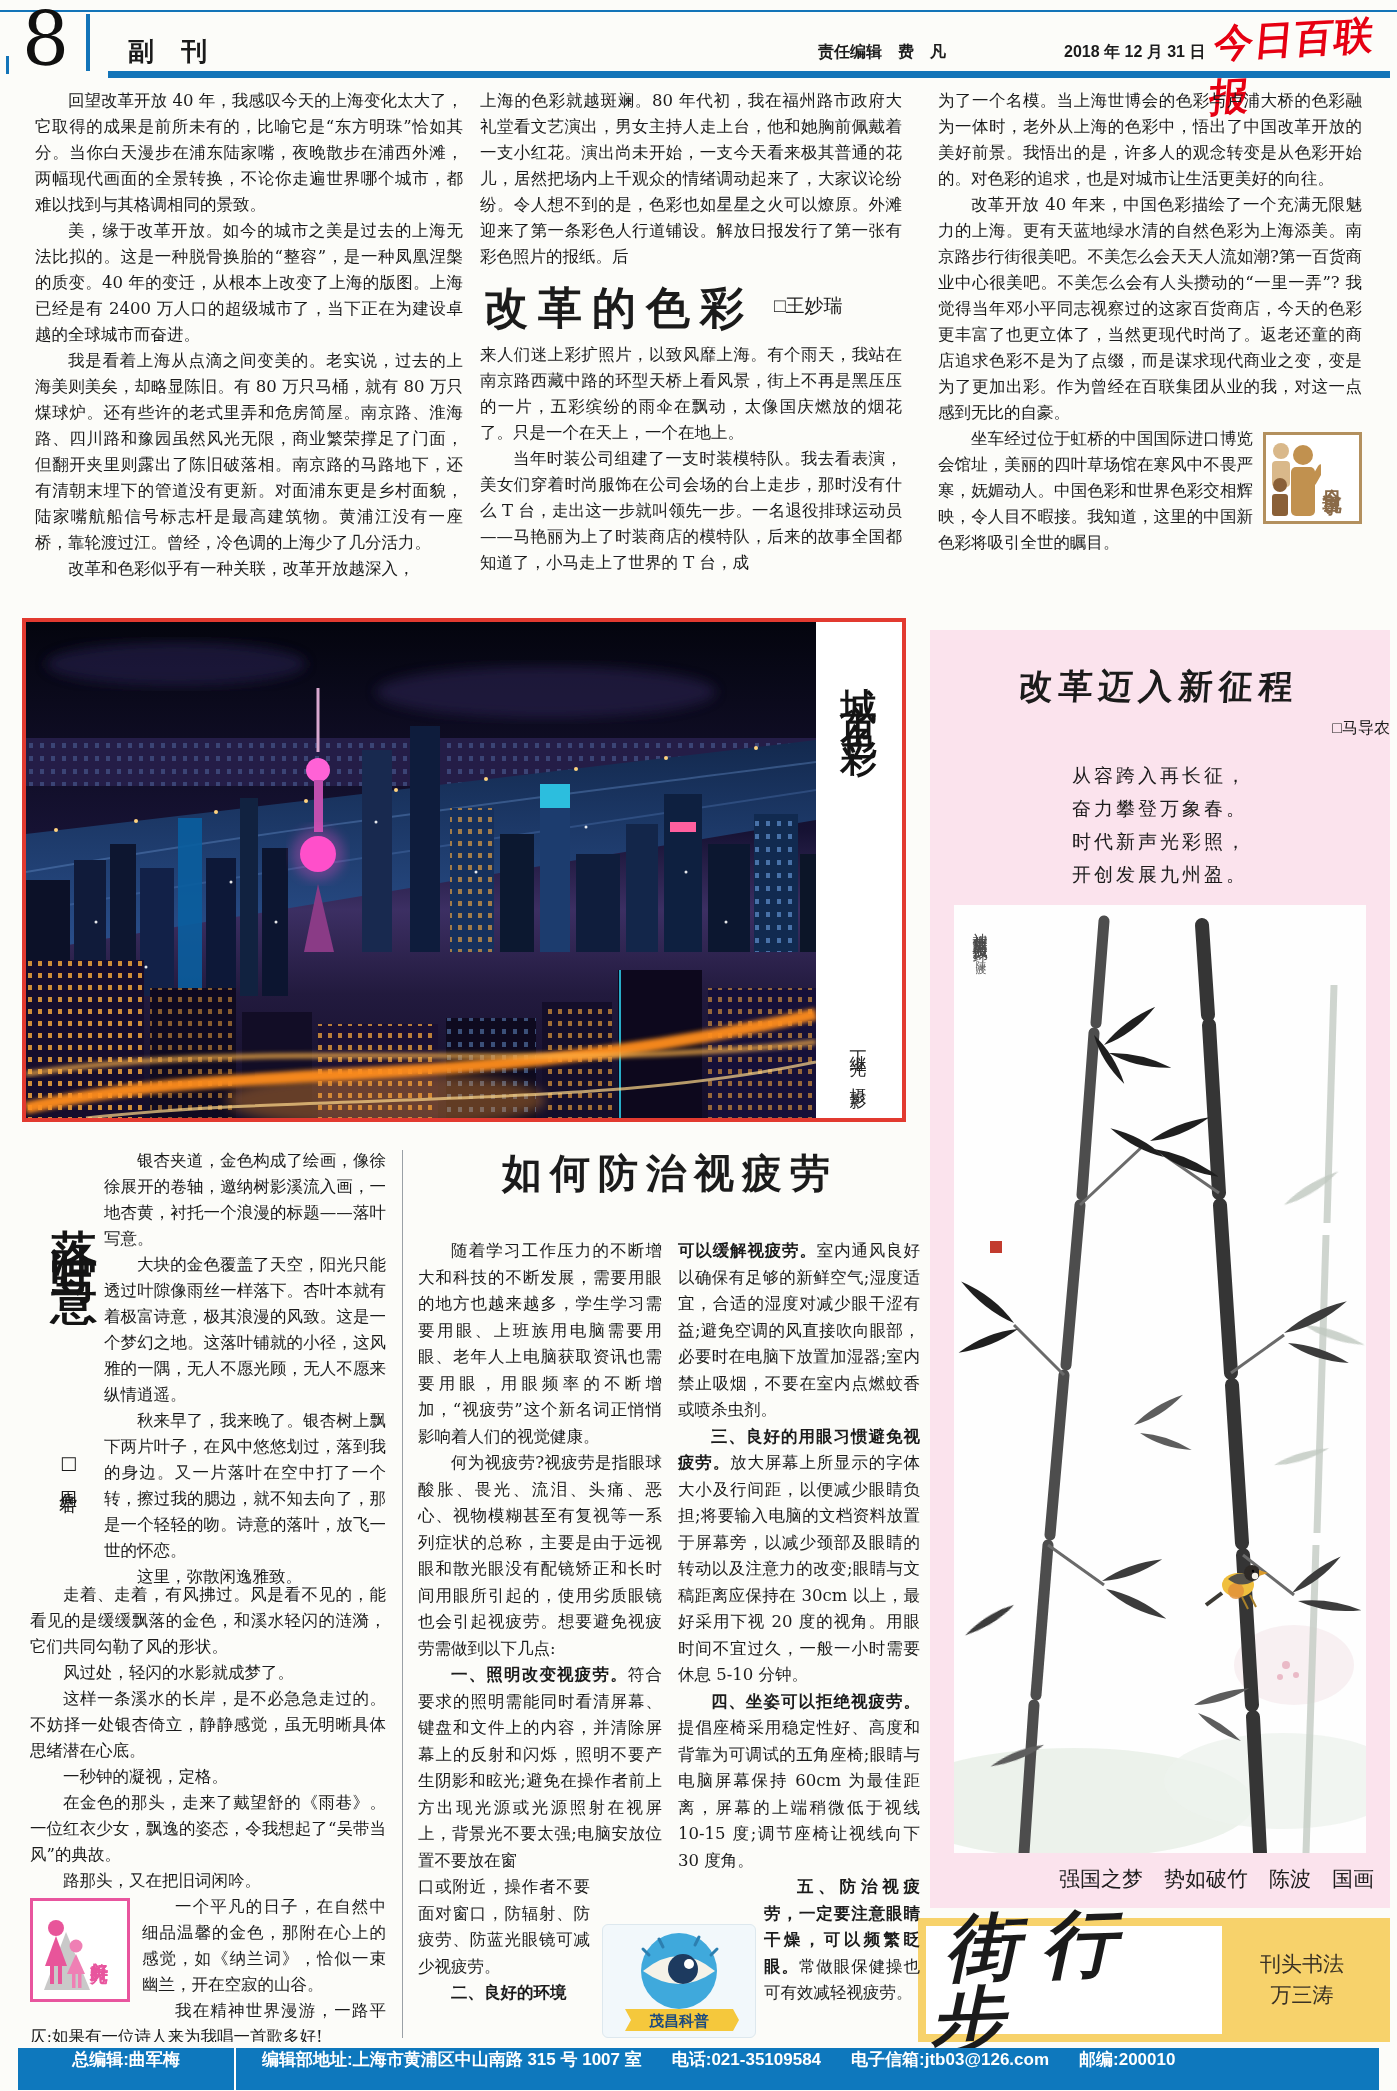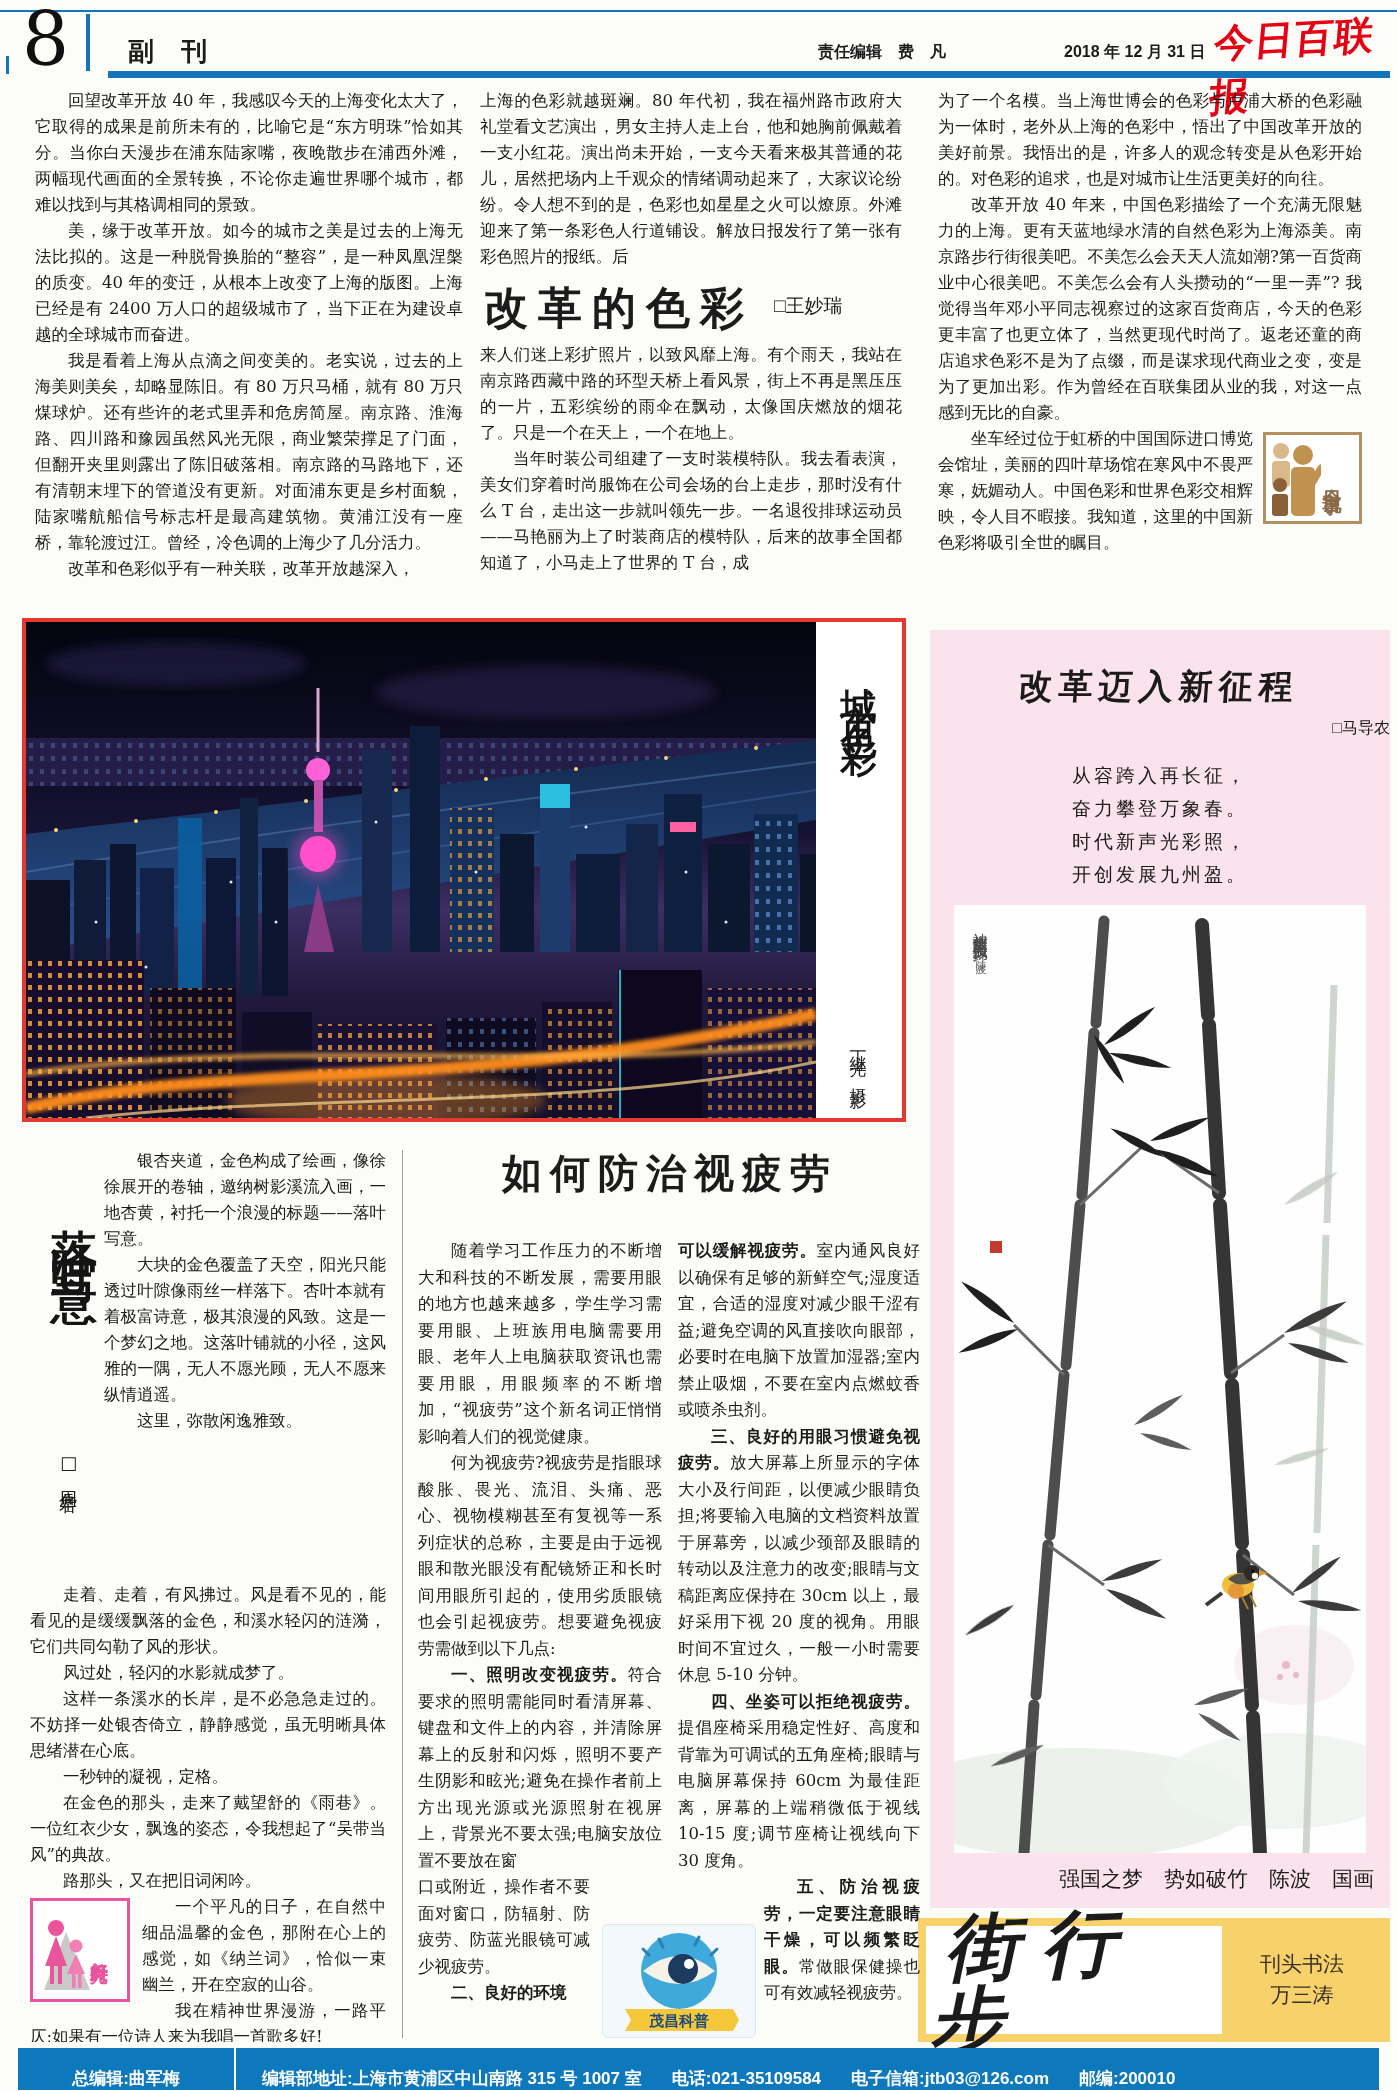--- a/index.html
+++ b/index.html
@@ -94,21 +94,21 @@
   .eye1{left:418px;width:244px}
   .eye2{left:678px;width:242px}
   .eye2 > .txt p:first-child{text-indent:0}
   .wrap-row{width:172px}
   .wrap-row p:first-child{text-indent:0}
   .eye2-wrap{margin-left:86px;width:156px}
   .sci-icon{left:602px;top:1924px;width:152px;height:112px;background:#f2f8fb;border:1px solid #dde8ee;
             border-radius:6px;overflow:hidden}
 
   
-  .footer{left:18px;top:2048px;width:1361px;height:42px;background:#0e78bd;display:flex;align-items:flex-end;
+  .footer{left:18px;top:2048px;width:1361px;height:42px;background:#0e78bd;display:flex;align-items:flex-start;
           color:#fff;font-family:"Liberation Sans",sans-serif;font-weight:bold;font-size:17px}
   .foot-left{width:216px;text-align:center}
   .foot-div{width:2px;height:42px;background:#fff}
   .foot-right{padding-left:26px;display:flex}
   .foot-right span{margin-right:30px;white-space:nowrap}
 </style>
 </head>
 <body>
 
 <div class="abs hdr-topline"></div>
@@ -398,20 +398,21 @@
     <div>刊头书法</div>
     <div>万三涛</div>
   </div>
 </div>
 
 <div class="abs vtitle">落叶写意</div>
 <div class="abs vauthor">□周华君</div>
 <div class="abs essayA">
     <p>银杏夹道，金色构成了绘画，像徐徐展开的卷轴，邀纳树影溪流入画，一地杏黄，衬托一个浪漫的标题——落叶写意。</p>
     <p>大块的金色覆盖了天空，阳光只能透过叶隙像雨丝一样落下。杏叶本就有着极富诗意，极其浪漫的风致。这是一个梦幻之地。这落叶铺就的小径，这风雅的一隅，无人不愿光顾，无人不愿来纵情逍遥。</p>
+    <p>秋来早了，我来晚了。银杏树上飘下两片叶子，在风中悠悠划过，落到我的身边。又一片落叶在空中打了一个转，擦过我的腮边，就不知去向了，那是一个轻轻的吻。诗意的落叶，放飞一世的怀恋。</p>
     <p>这里，弥散闲逸雅致。</p>
   </div>
 <div class="abs essayB">
   <div>
       <p>走着、走着，有风拂过。风是看不见的，能看见的是缓缓飘落的金色，和溪水轻闪的涟漪，它们共同勾勒了风的形状。</p>
       <p>风过处，轻闪的水影就成梦了。</p>
       <p>这样一条溪水的长岸，是不必急急走过的。不妨择一处银杏倚立，静静感觉，虽无明晰具体思绪潜在心底。</p>
       <p>一秒钟的凝视，定格。</p>
       <p>在金色的那头，走来了戴望舒的《雨巷》。一位红衣少女，飘逸的姿态，令我想起了“吴带当风”的典故。</p>
       <p>路那头，又在把旧词闲吟。</p>

